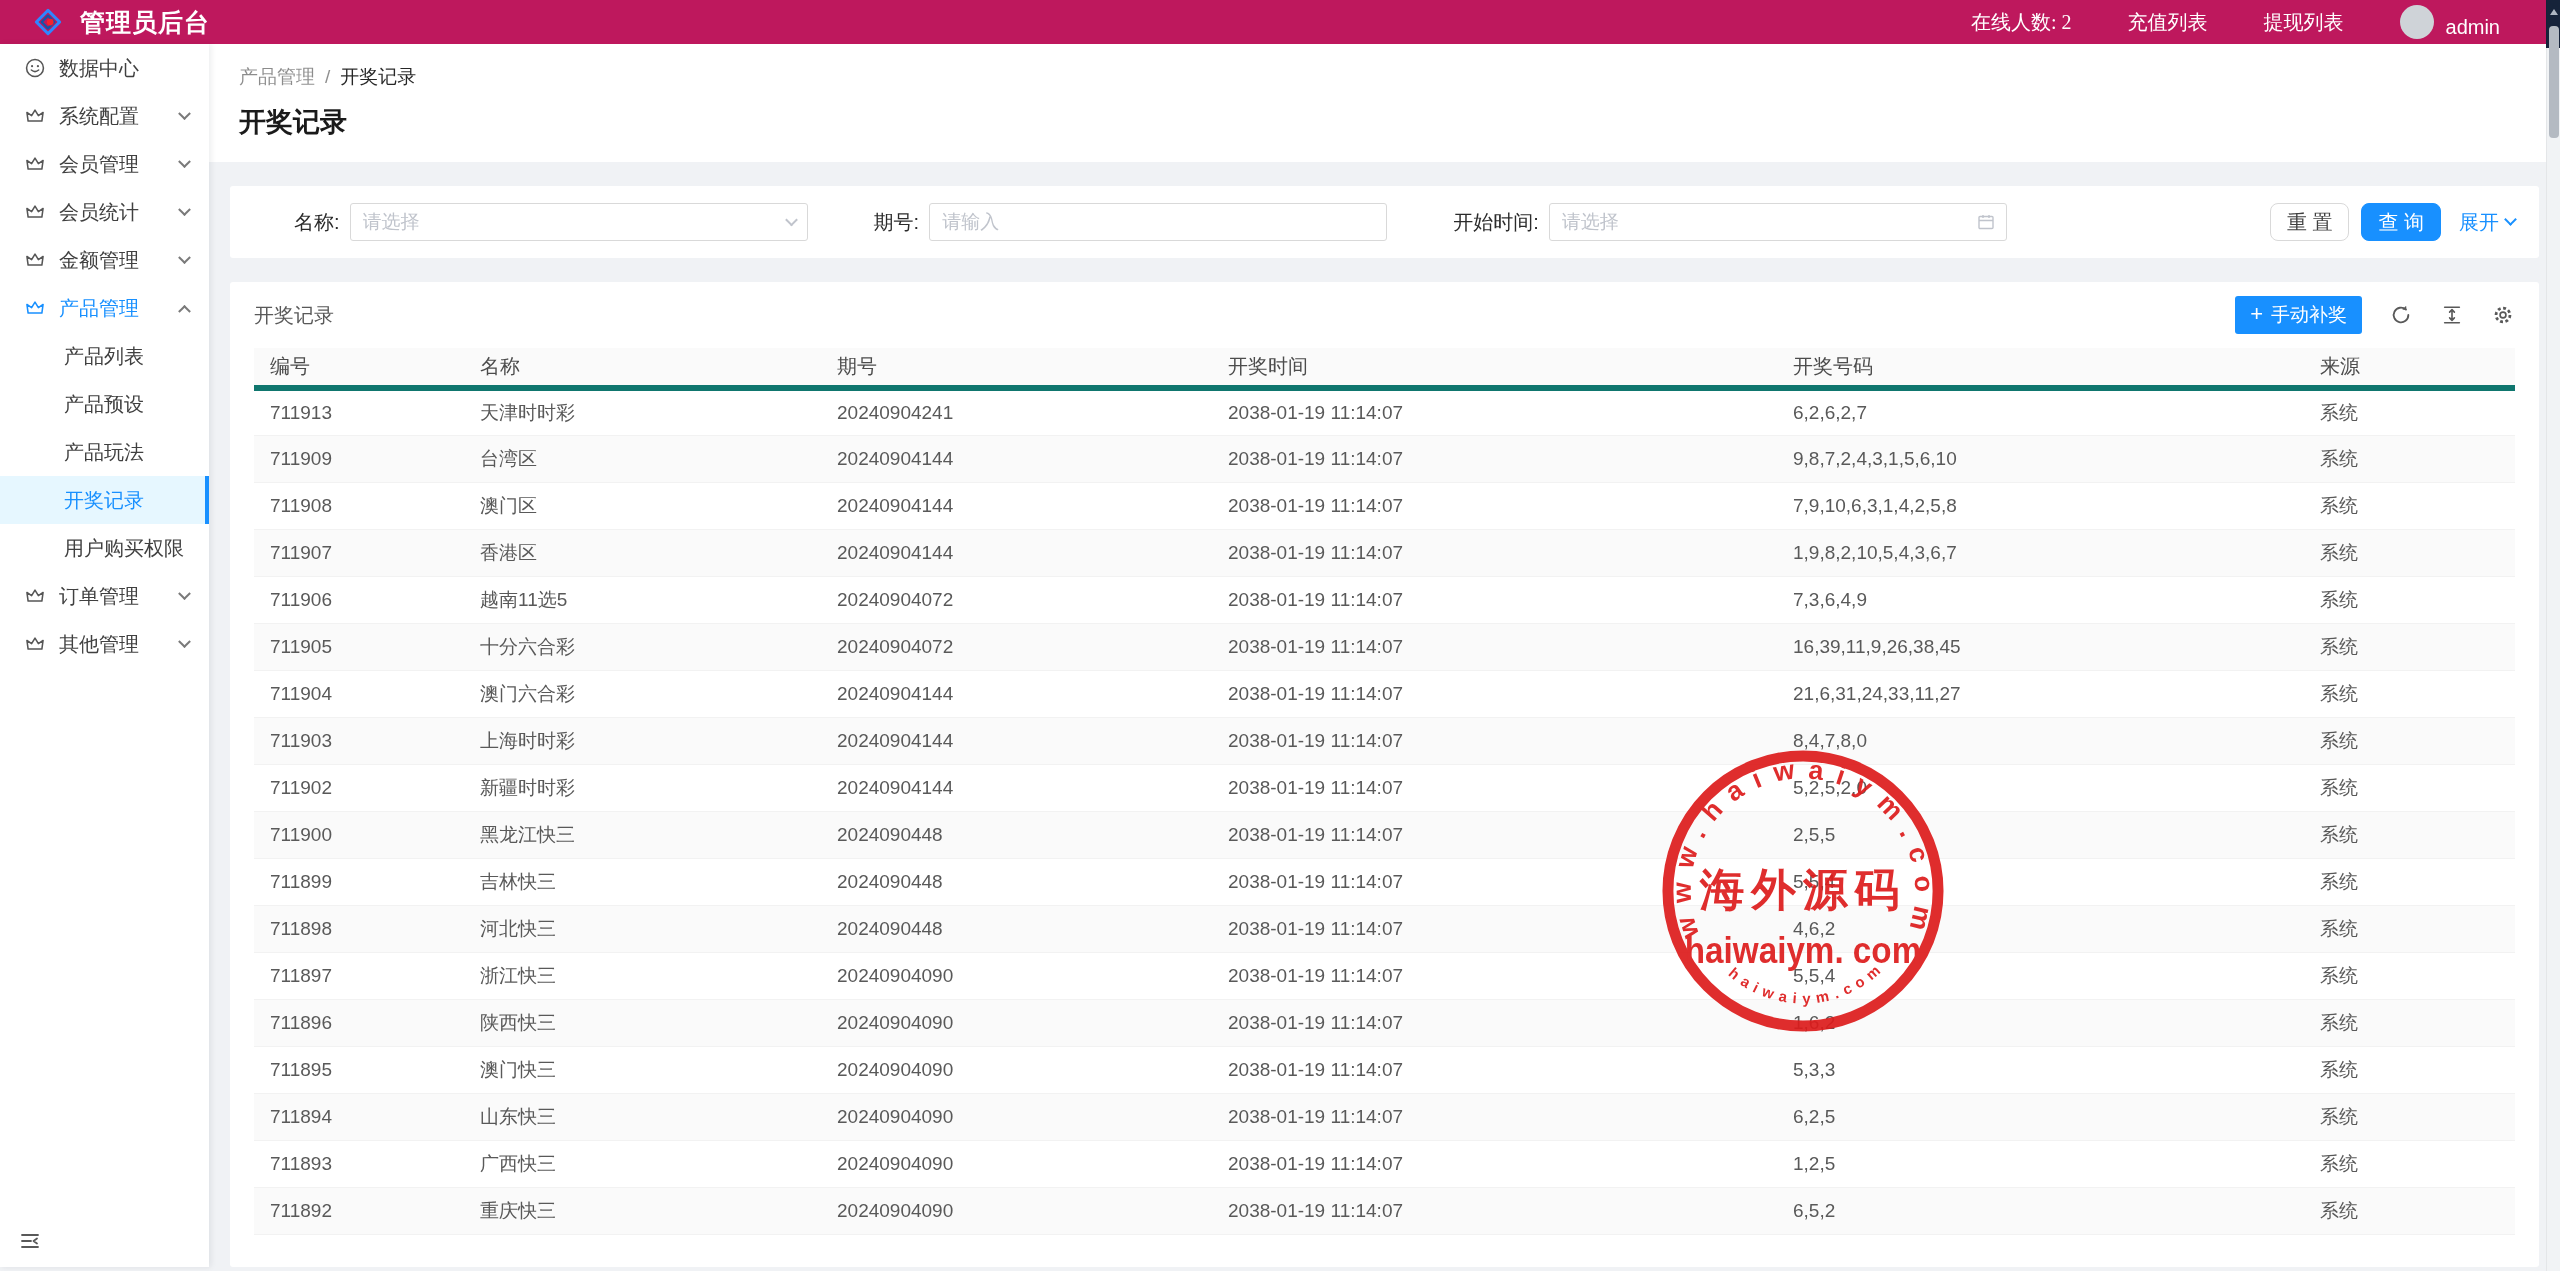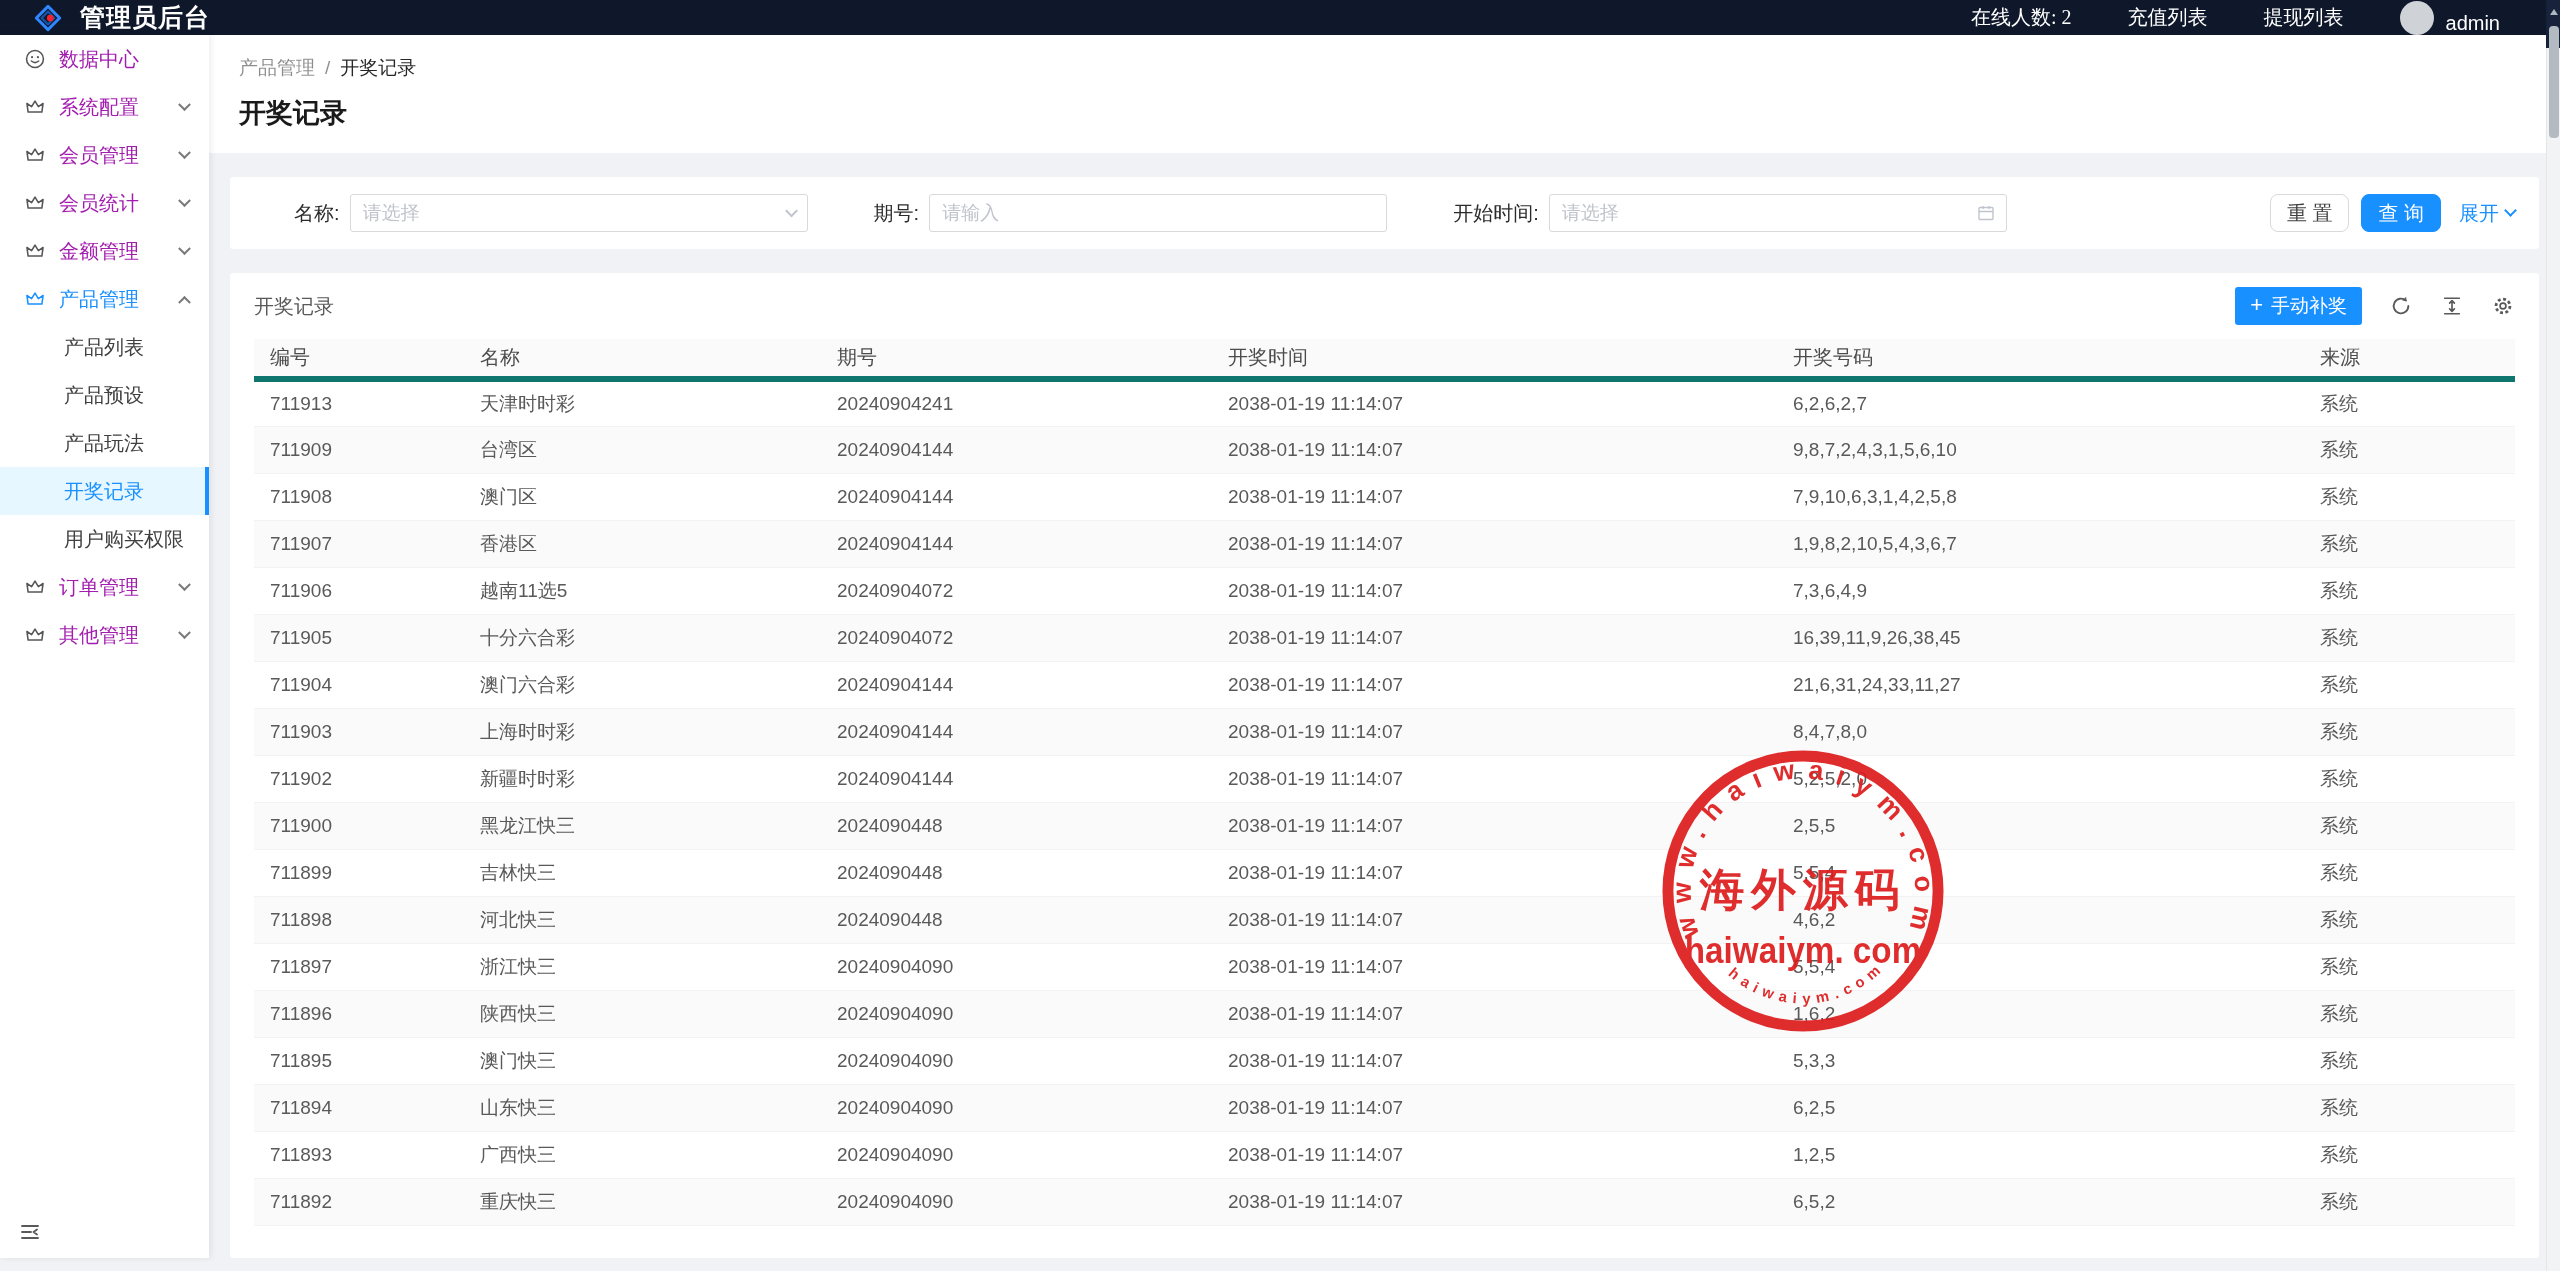--- a/index.html
+++ b/index.html
@@ -1,33 +1,33 @@
 <!DOCTYPE html>
 <html><head>
 <meta charset="utf-8">
 <style>
   * { box-sizing: border-box; margin: 0; padding: 0; }
   html,body { width:2560px; height:1271px; overflow:hidden; }
   body { font-family:"Liberation Sans","DejaVu Sans",sans-serif; background:#f0f2f5; }
   .app { position:relative; width:2560px; height:1271px; overflow:hidden; }
 
   
-  .topbar { height:35px; background:#0f172a; display:flex; align-items:center; padding:0 30px; color:#fff; }
+  .topbar { height:44px; background:#be185d; display:flex; align-items:center; padding:0 30px; color:#fff; }
   .logo { width:36px; height:36px; flex:0 0 auto; }
   .brand { font-size:25px; font-weight:bold; margin-left:14px; letter-spacing:1px; }
   .top-right { margin-left:auto; display:flex; align-items:center; gap:56px; font-size:20px; padding-right:30px; }
   .top-link { cursor:pointer;font-family:Liberation Serif, serif; }
   .user-chip { display:flex; align-items:flex-end; gap:12px; }
   .avatar { width:34px; height:34px; border-radius:50%; background:#cfd3d8; }
 
   
   .body { display:flex; height:1223px; }
   .sidebar { width:209px; background:#fff; position:relative; box-shadow:2px 0 6px rgba(0,21,41,.08); z-index:5; flex:0 0 auto; }
   .menu { padding-top:0; }
-  .menu-item { height:48px; display:flex; align-items:center; padding:0 20px 0 24px; color:#a21caf; font-size:20px; cursor:pointer; }
+  .menu-item { height:48px; display:flex; align-items:center; padding:0 20px 0 24px; color:#404040; font-size:20px; cursor:pointer; }
   .mi-icon { width:22px; height:22px; margin-right:13px; color:#565656; flex:0 0 auto; }
   .menu-item.active { color:#1890ff; }
   .menu-item.active .mi-icon { color:#1890ff; }
   .mi-label { flex:1; white-space:nowrap; }
   .chev { width:9px; height:9px; border-right:2px solid #7a7a7a; border-bottom:2px solid #7a7a7a; transform:rotate(45deg) translate(-2px,-2px); }
   .chev.up { transform:rotate(-135deg) translate(-2px,-2px); }
   .sub-item { height:48px; display:flex; align-items:center; padding-left:64px; font-size:20px; color:#404040; cursor:pointer; }
   .sub-item.active { background:#e6f7ff; color:#1890ff; border-right:4px solid #1890ff; }
   .collapse-trigger { position:absolute; left:20px; bottom:12px; color:#595959; cursor:pointer; }
 

